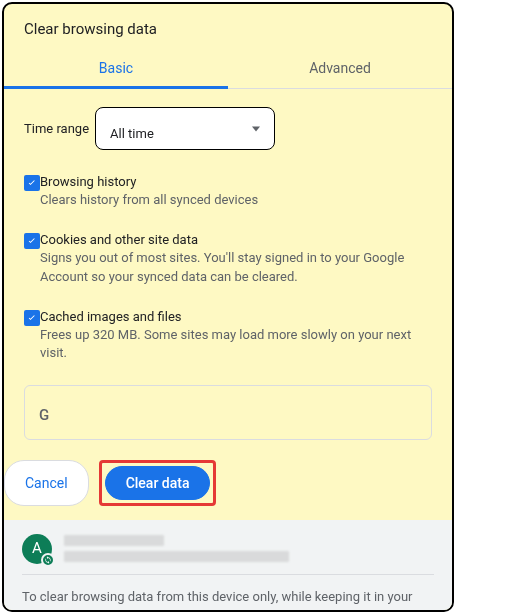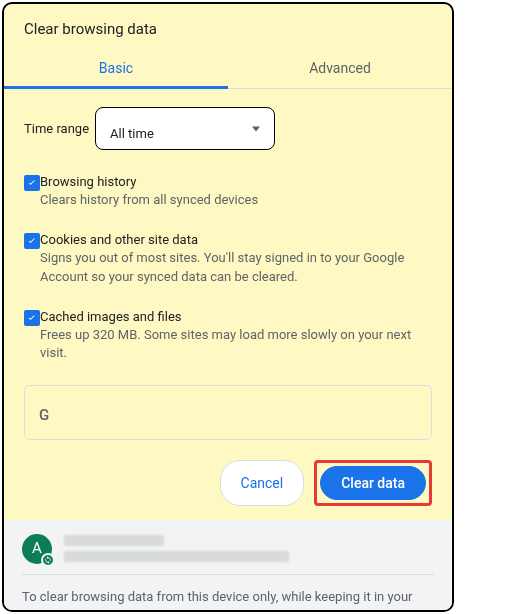--- a/index.html
+++ b/index.html
@@ -117,23 +117,23 @@
     .g-icon {
       font-weight: 500;
       font-size: 15px;
       color: #5f6368;
       flex-shrink: 0;
       margin-top: 6px;
     }
     .link { color: #1a73e8; text-decoration: underline; cursor: pointer; }
     .buttons {
       display: flex;
-      justify-content: flex-end;
+      justify-content: flex-start;
       gap: 10px;
-      padding: 20px 20px 14px 8px;
+      padding: 20px 20px 14px 0;
     }
     .btn {
       border-radius: 20px;
       padding: 8px 20px;
       font-size: 14px;
       cursor: pointer;
       font-family: inherit;
     }
     .btn-cancel {
       background: #fff;

